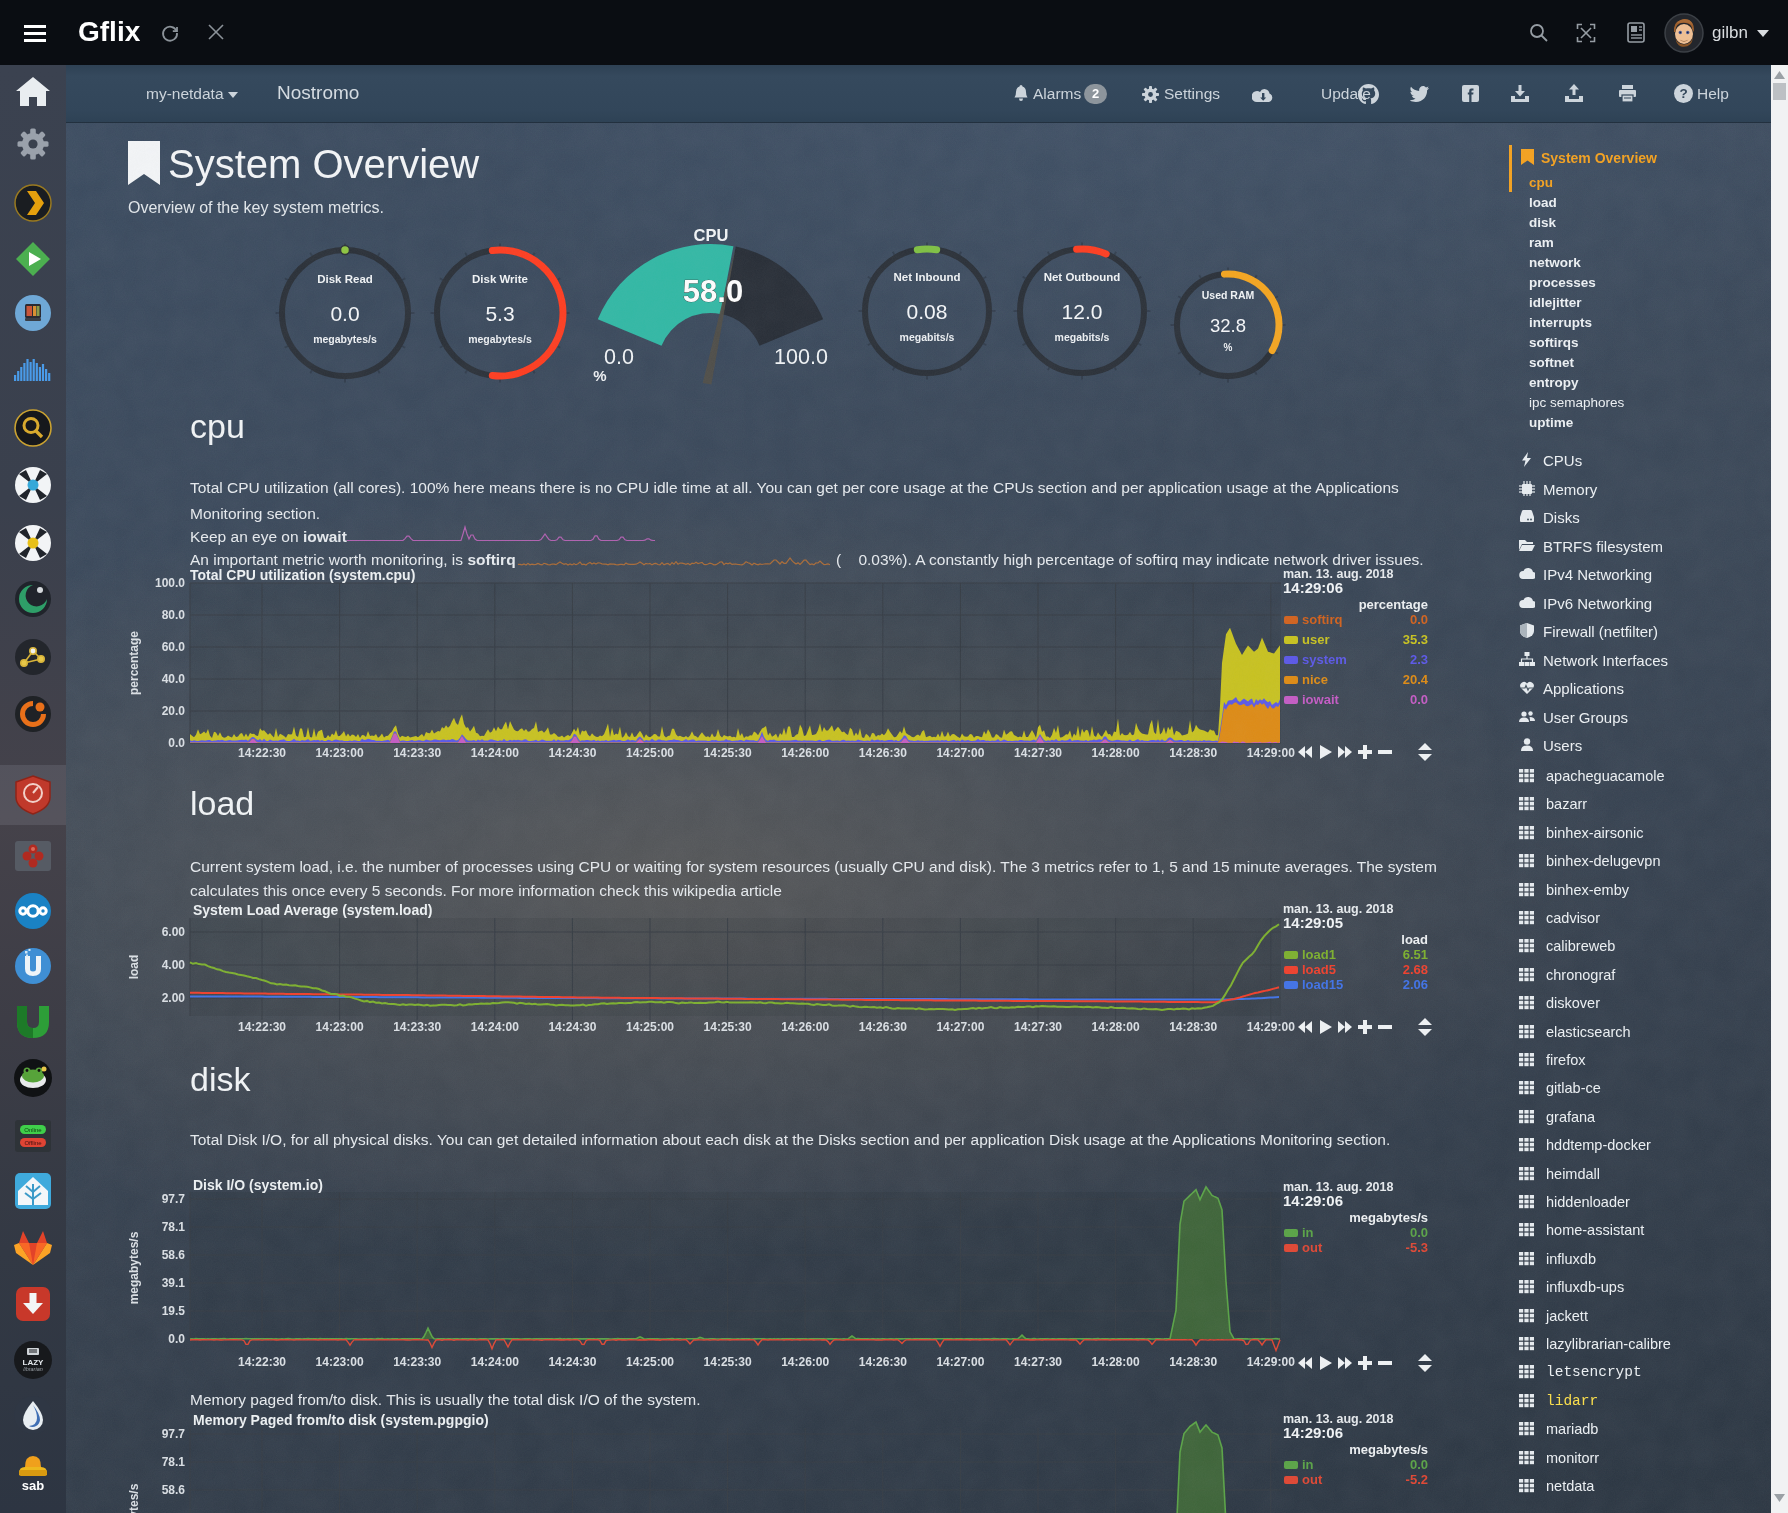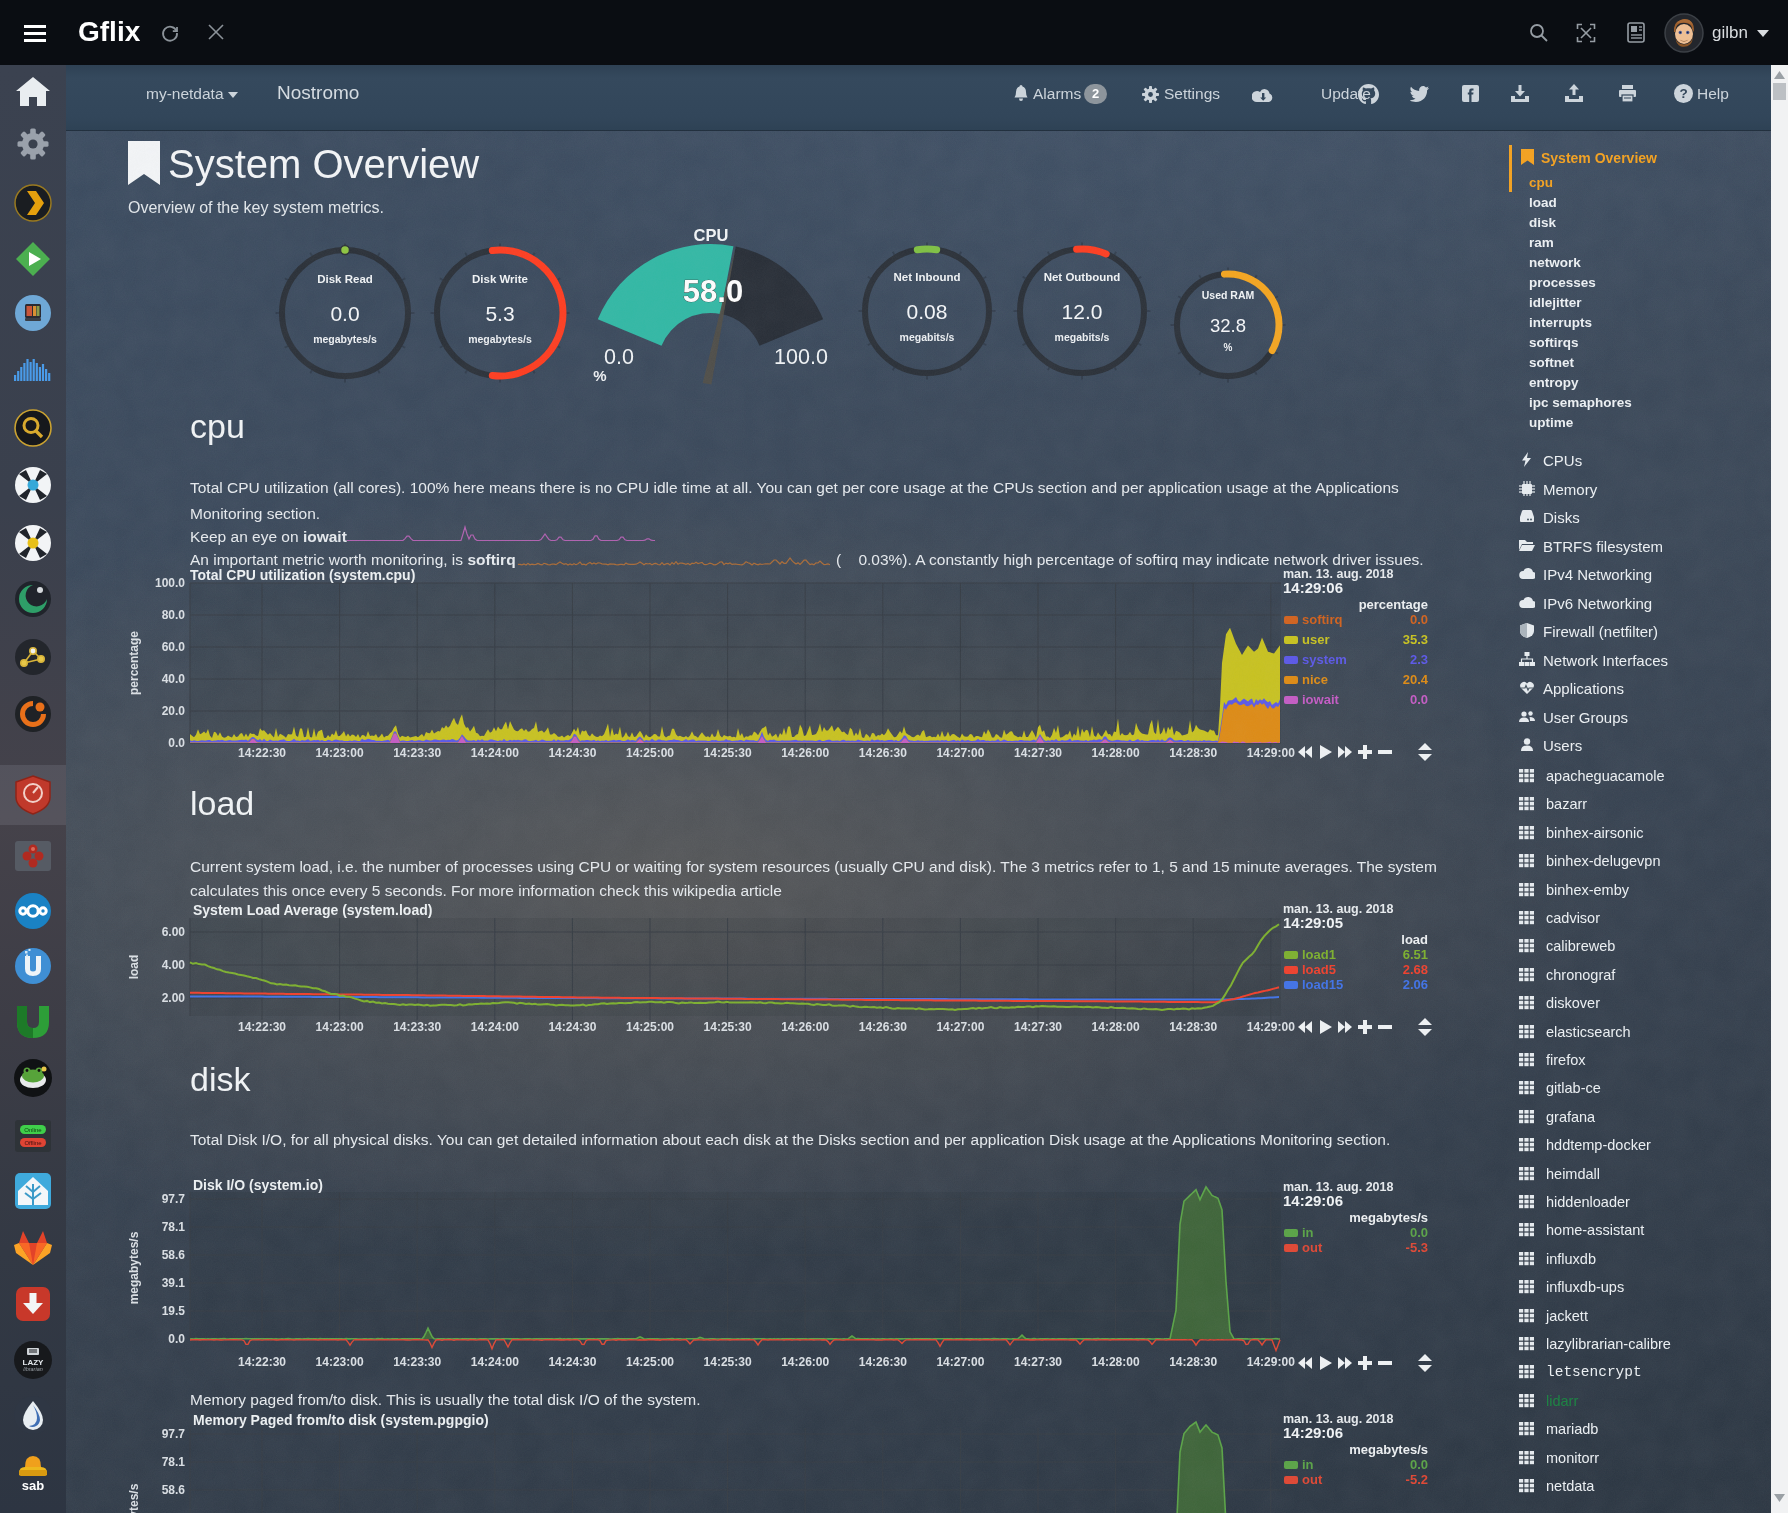--- a/index.html
+++ b/index.html
@@ -4,21 +4,21 @@
 html,body{width:1788px;height:1513px;overflow:hidden;background:#0b0e13;
   font-family:"Liberation Sans",sans-serif;}
 #topbar{position:absolute;left:0;top:0;width:1788px;height:65px;background:#0a0d12;z-index:30;}
 #leftbar{position:absolute;left:0;top:65px;width:66px;height:1448px;z-index:20;
   background:linear-gradient(180deg,#3b4250 0%,#3a404d 30%,#45424a 52%,#3d3d46 66%,#333944 82%,#2d3542 100%);}
 #main{position:absolute;left:66px;top:65px;width:1705px;height:1448px;overflow:hidden;z-index:5;
   background:
    radial-gradient(1400px 700px at 68% -5%, rgba(95,120,150,0.18), rgba(95,120,150,0) 62%),
    radial-gradient(1250px 520px at 36% 56%, rgba(152,128,98,0.30), rgba(152,128,98,0) 76%),
    linear-gradient(168deg,#394a5f 0%,#39485b 22%,#384555 45%,#333e4c 68%,#2d3845 88%,#293440 100%);}
-#nav{position:absolute;left:66px;top:65px;width:1705px;height:66px;z-index:25;
+#nav{position:absolute;left:66px;top:65px;width:1705px;height:58px;z-index:25;
   background:linear-gradient(180deg,#2e4154 0%,#35495d 20%,#32465a 80%,#2e4255 100%);
   border-bottom:1px solid rgba(0,0,0,0.25);}
 #scrollv{position:absolute;left:1771px;top:65px;width:17px;height:1448px;background:#f1f2f3;z-index:40;}
 .abs{position:absolute;}
 .nvtxt{color:#ccd4db;font-size:15.5px;}
 text{font-family:"Liberation Sans",sans-serif;}
 .code{font-family:"Liberation Mono",monospace;font-size:13px;background:#4e555e;color:#d4dae0;
   padding:1px 5px;border-radius:3px;}
 </style></head><body>
 <div id="topbar">
@@ -776,21 +776,21 @@
     <div class="abs" style="left:1529px;top:195px;font-size:13.5px;font-weight:bold;color:#eef2f5;">load</div>
     <div class="abs" style="left:1529px;top:215px;font-size:13.5px;font-weight:bold;color:#eef2f5;">disk</div>
     <div class="abs" style="left:1529px;top:235px;font-size:13.5px;font-weight:bold;color:#eef2f5;">ram</div>
     <div class="abs" style="left:1529px;top:255px;font-size:13.5px;font-weight:bold;color:#eef2f5;">network</div>
     <div class="abs" style="left:1529px;top:275px;font-size:13.5px;font-weight:bold;color:#eef2f5;">processes</div>
     <div class="abs" style="left:1529px;top:295px;font-size:13.5px;font-weight:bold;color:#eef2f5;">idlejitter</div>
     <div class="abs" style="left:1529px;top:315px;font-size:13.5px;font-weight:bold;color:#eef2f5;">interrupts</div>
     <div class="abs" style="left:1529px;top:335px;font-size:13.5px;font-weight:bold;color:#eef2f5;">softirqs</div>
     <div class="abs" style="left:1529px;top:355px;font-size:13.5px;font-weight:bold;color:#eef2f5;">softnet</div>
     <div class="abs" style="left:1529px;top:375px;font-size:13.5px;font-weight:bold;color:#eef2f5;">entropy</div>
-    <div class="abs" style="left:1529px;top:395px;font-size:13.5px;font-weight:bold;color:#eef2f5;">ipc semaphores</div>
+    <div class="abs" style="left:1529px;top:395px;font-size:13.5px;font-weight:normal;color:#eef2f5;">ipc semaphores</div>
     <div class="abs" style="left:1529px;top:415px;font-size:13.5px;font-weight:bold;color:#eef2f5;">uptime</div>
     <svg class="abs" style="left:1519px;top:452px;" width="16" height="15" viewBox="0 0 16 15">
       <polygon points="9,0 3,8.5 6.5,8.5 5,15 12,6 8,6" fill="#e8edf1"></polygon>
     </svg>
     <div class="abs" style="left:1543px;top:452px;font-size:15px;color:#eef2f5;">CPUs</div>
     <svg class="abs" style="left:1519px;top:480.5px;" width="16" height="15" viewBox="0 0 16 15">
       <rect x="3" y="3" width="10" height="10" rx="1" fill="#e8edf1"></rect>
       <g stroke="#e8edf1" stroke-width="1.2">
         <line x1="5" y1="0" x2="5" y2="3"></line>
         <line x1="8" y1="0" x2="8" y2="3"></line>
@@ -1178,21 +1178,21 @@
         <rect x="5.4" y="1" width="4.2" height="3.6"></rect>
         <rect x="10.8" y="1" width="4.2" height="3.6"></rect>
         <rect x="0" y="5.8" width="4.2" height="3.6"></rect>
         <rect x="5.4" y="5.8" width="4.2" height="3.6"></rect>
         <rect x="10.8" y="5.8" width="4.2" height="3.6"></rect>
         <rect x="0" y="10.6" width="4.2" height="3.6"></rect>
         <rect x="5.4" y="10.6" width="4.2" height="3.6"></rect>
         <rect x="10.8" y="10.6" width="4.2" height="3.6"></rect>
       </g>
     </svg>
-    <div class="abs" style="left:1546px;top:1392.8000000000009px;font-size:14.5px;color:#15803d;">lidarr</div>
+    <div class="abs" style="left:1546px;top:1392.8000000000009px;font-size:14.5px;color:#fde047;font-family:Liberation Mono, monospace;">lidarr</div>
     <svg class="abs" style="left:1519px;top:1421.200000000001px;" width="16" height="15" viewBox="0 0 16 15">
       <g fill="#e8edf1">
         <rect x="0" y="1" width="4.2" height="3.6"></rect>
         <rect x="5.4" y="1" width="4.2" height="3.6"></rect>
         <rect x="10.8" y="1" width="4.2" height="3.6"></rect>
         <rect x="0" y="5.8" width="4.2" height="3.6"></rect>
         <rect x="5.4" y="5.8" width="4.2" height="3.6"></rect>
         <rect x="10.8" y="5.8" width="4.2" height="3.6"></rect>
         <rect x="0" y="10.6" width="4.2" height="3.6"></rect>
         <rect x="5.4" y="10.6" width="4.2" height="3.6"></rect>

